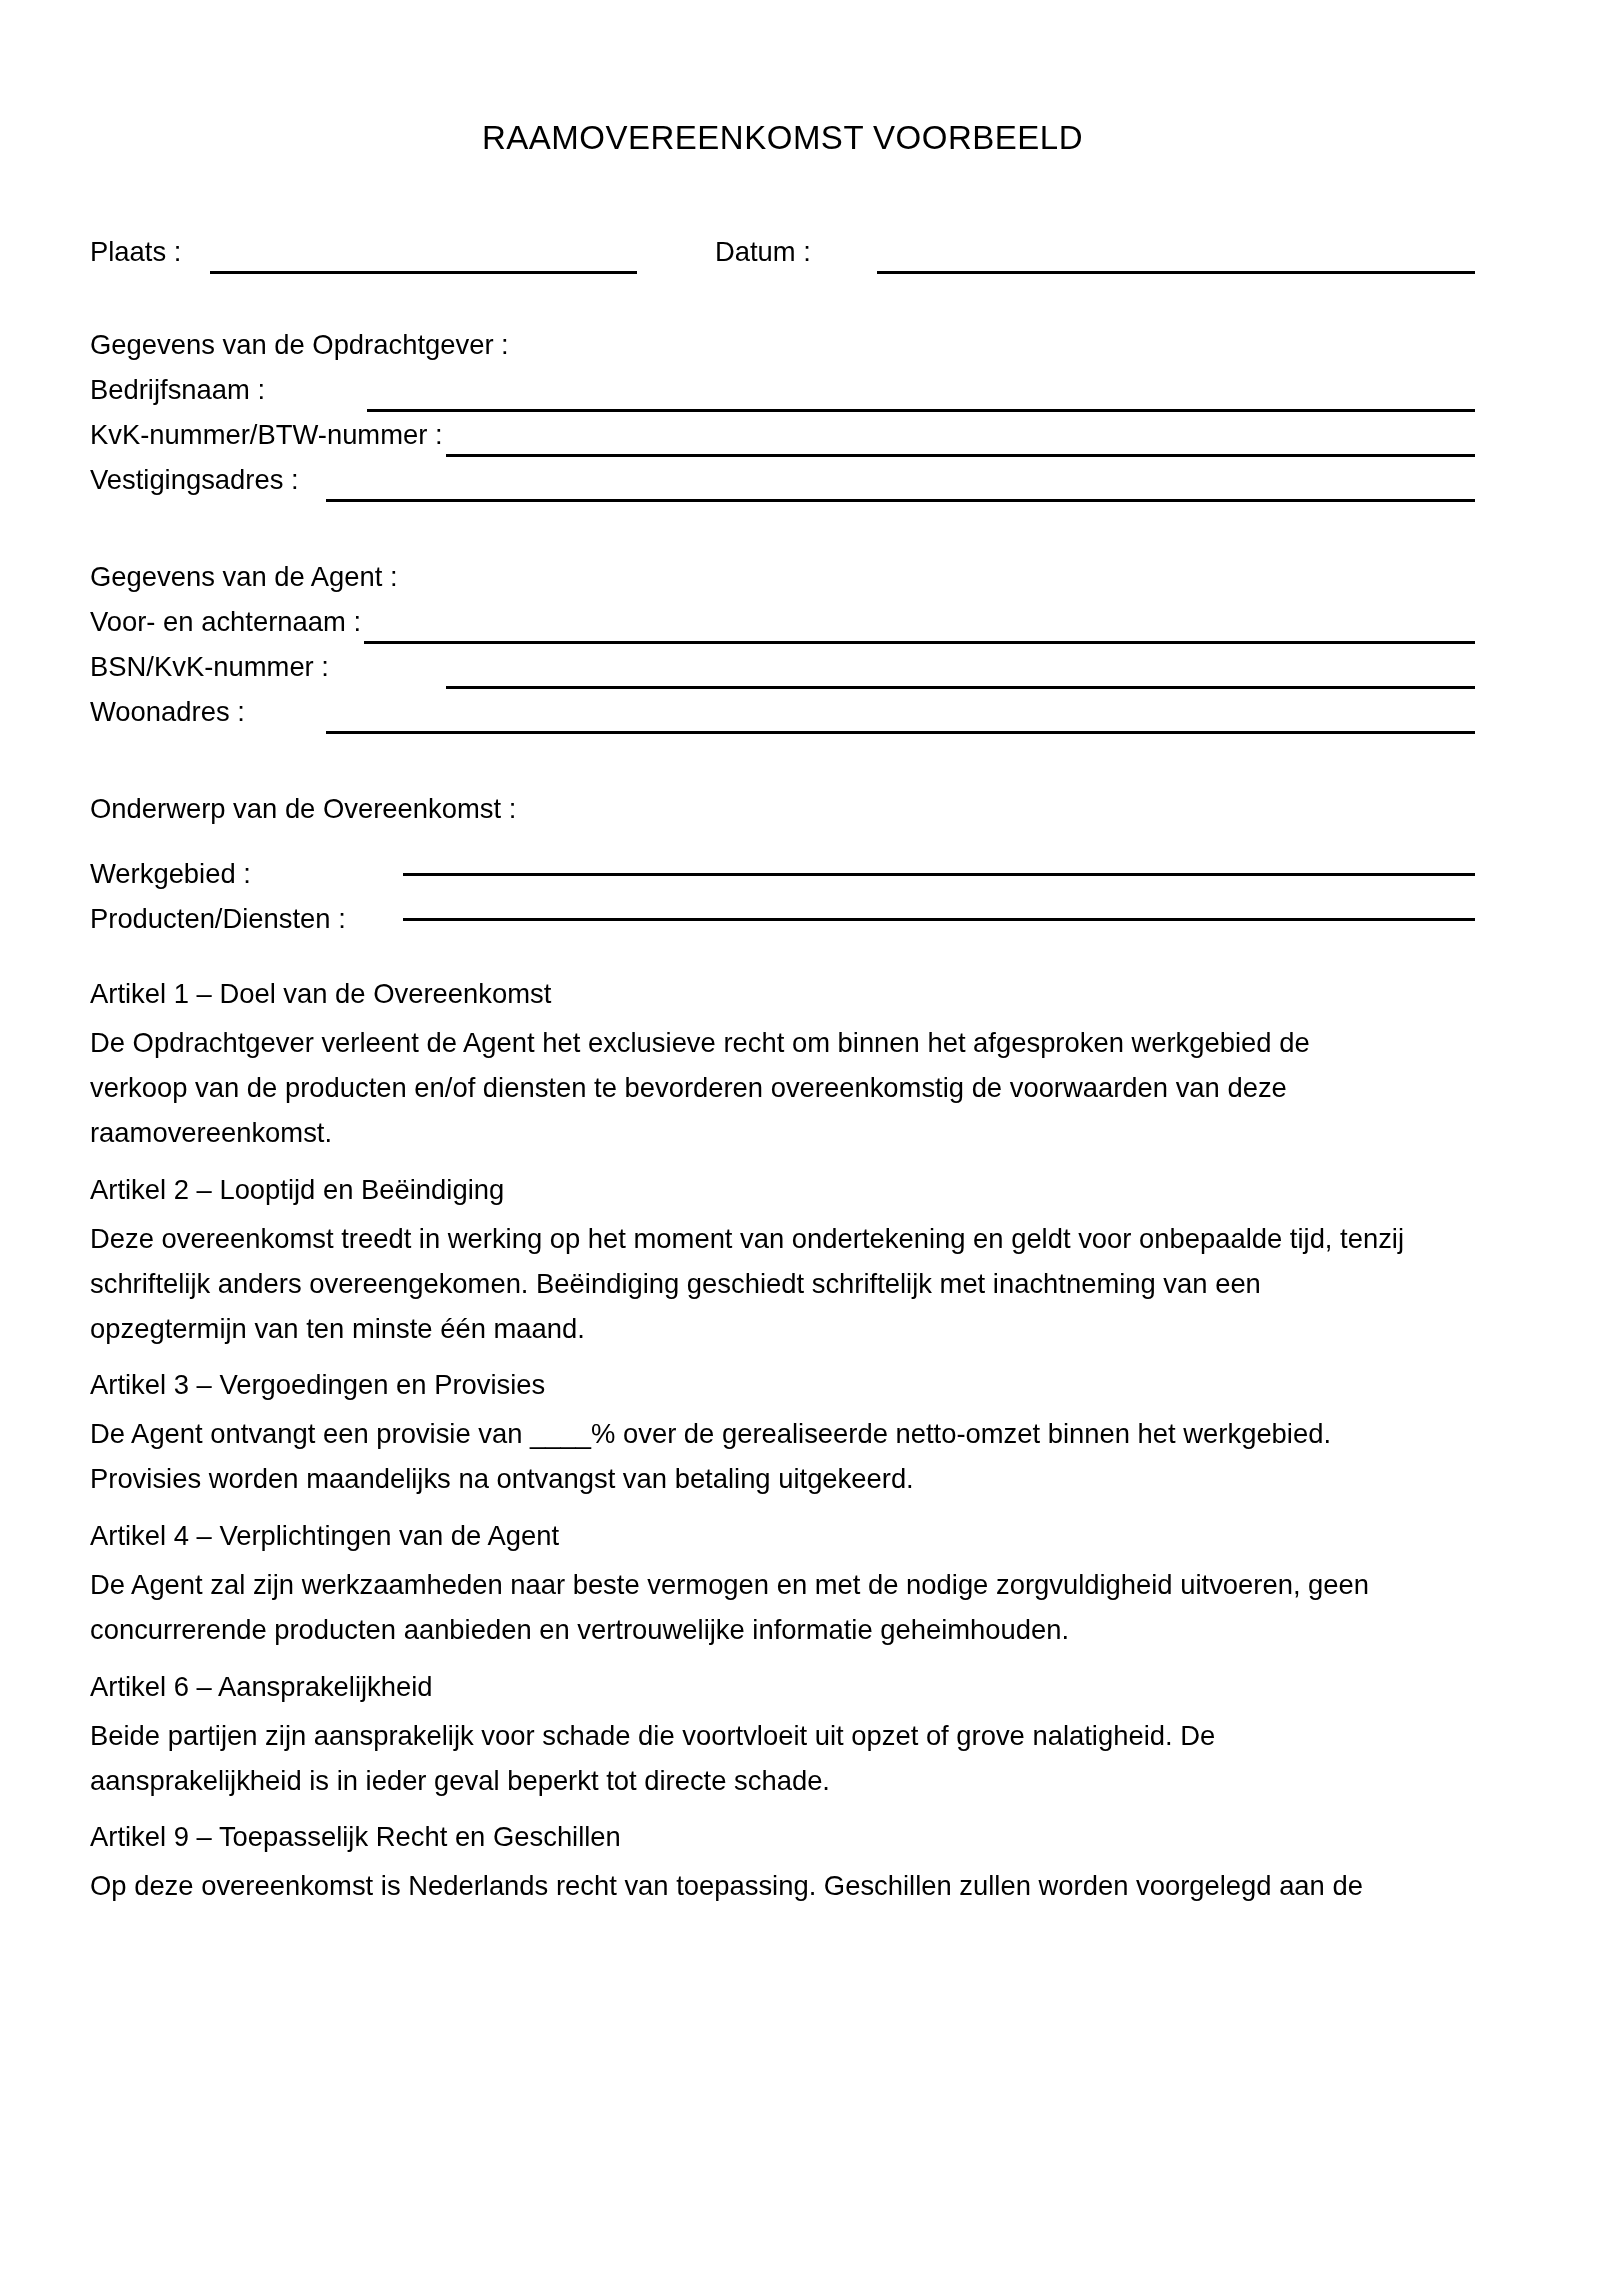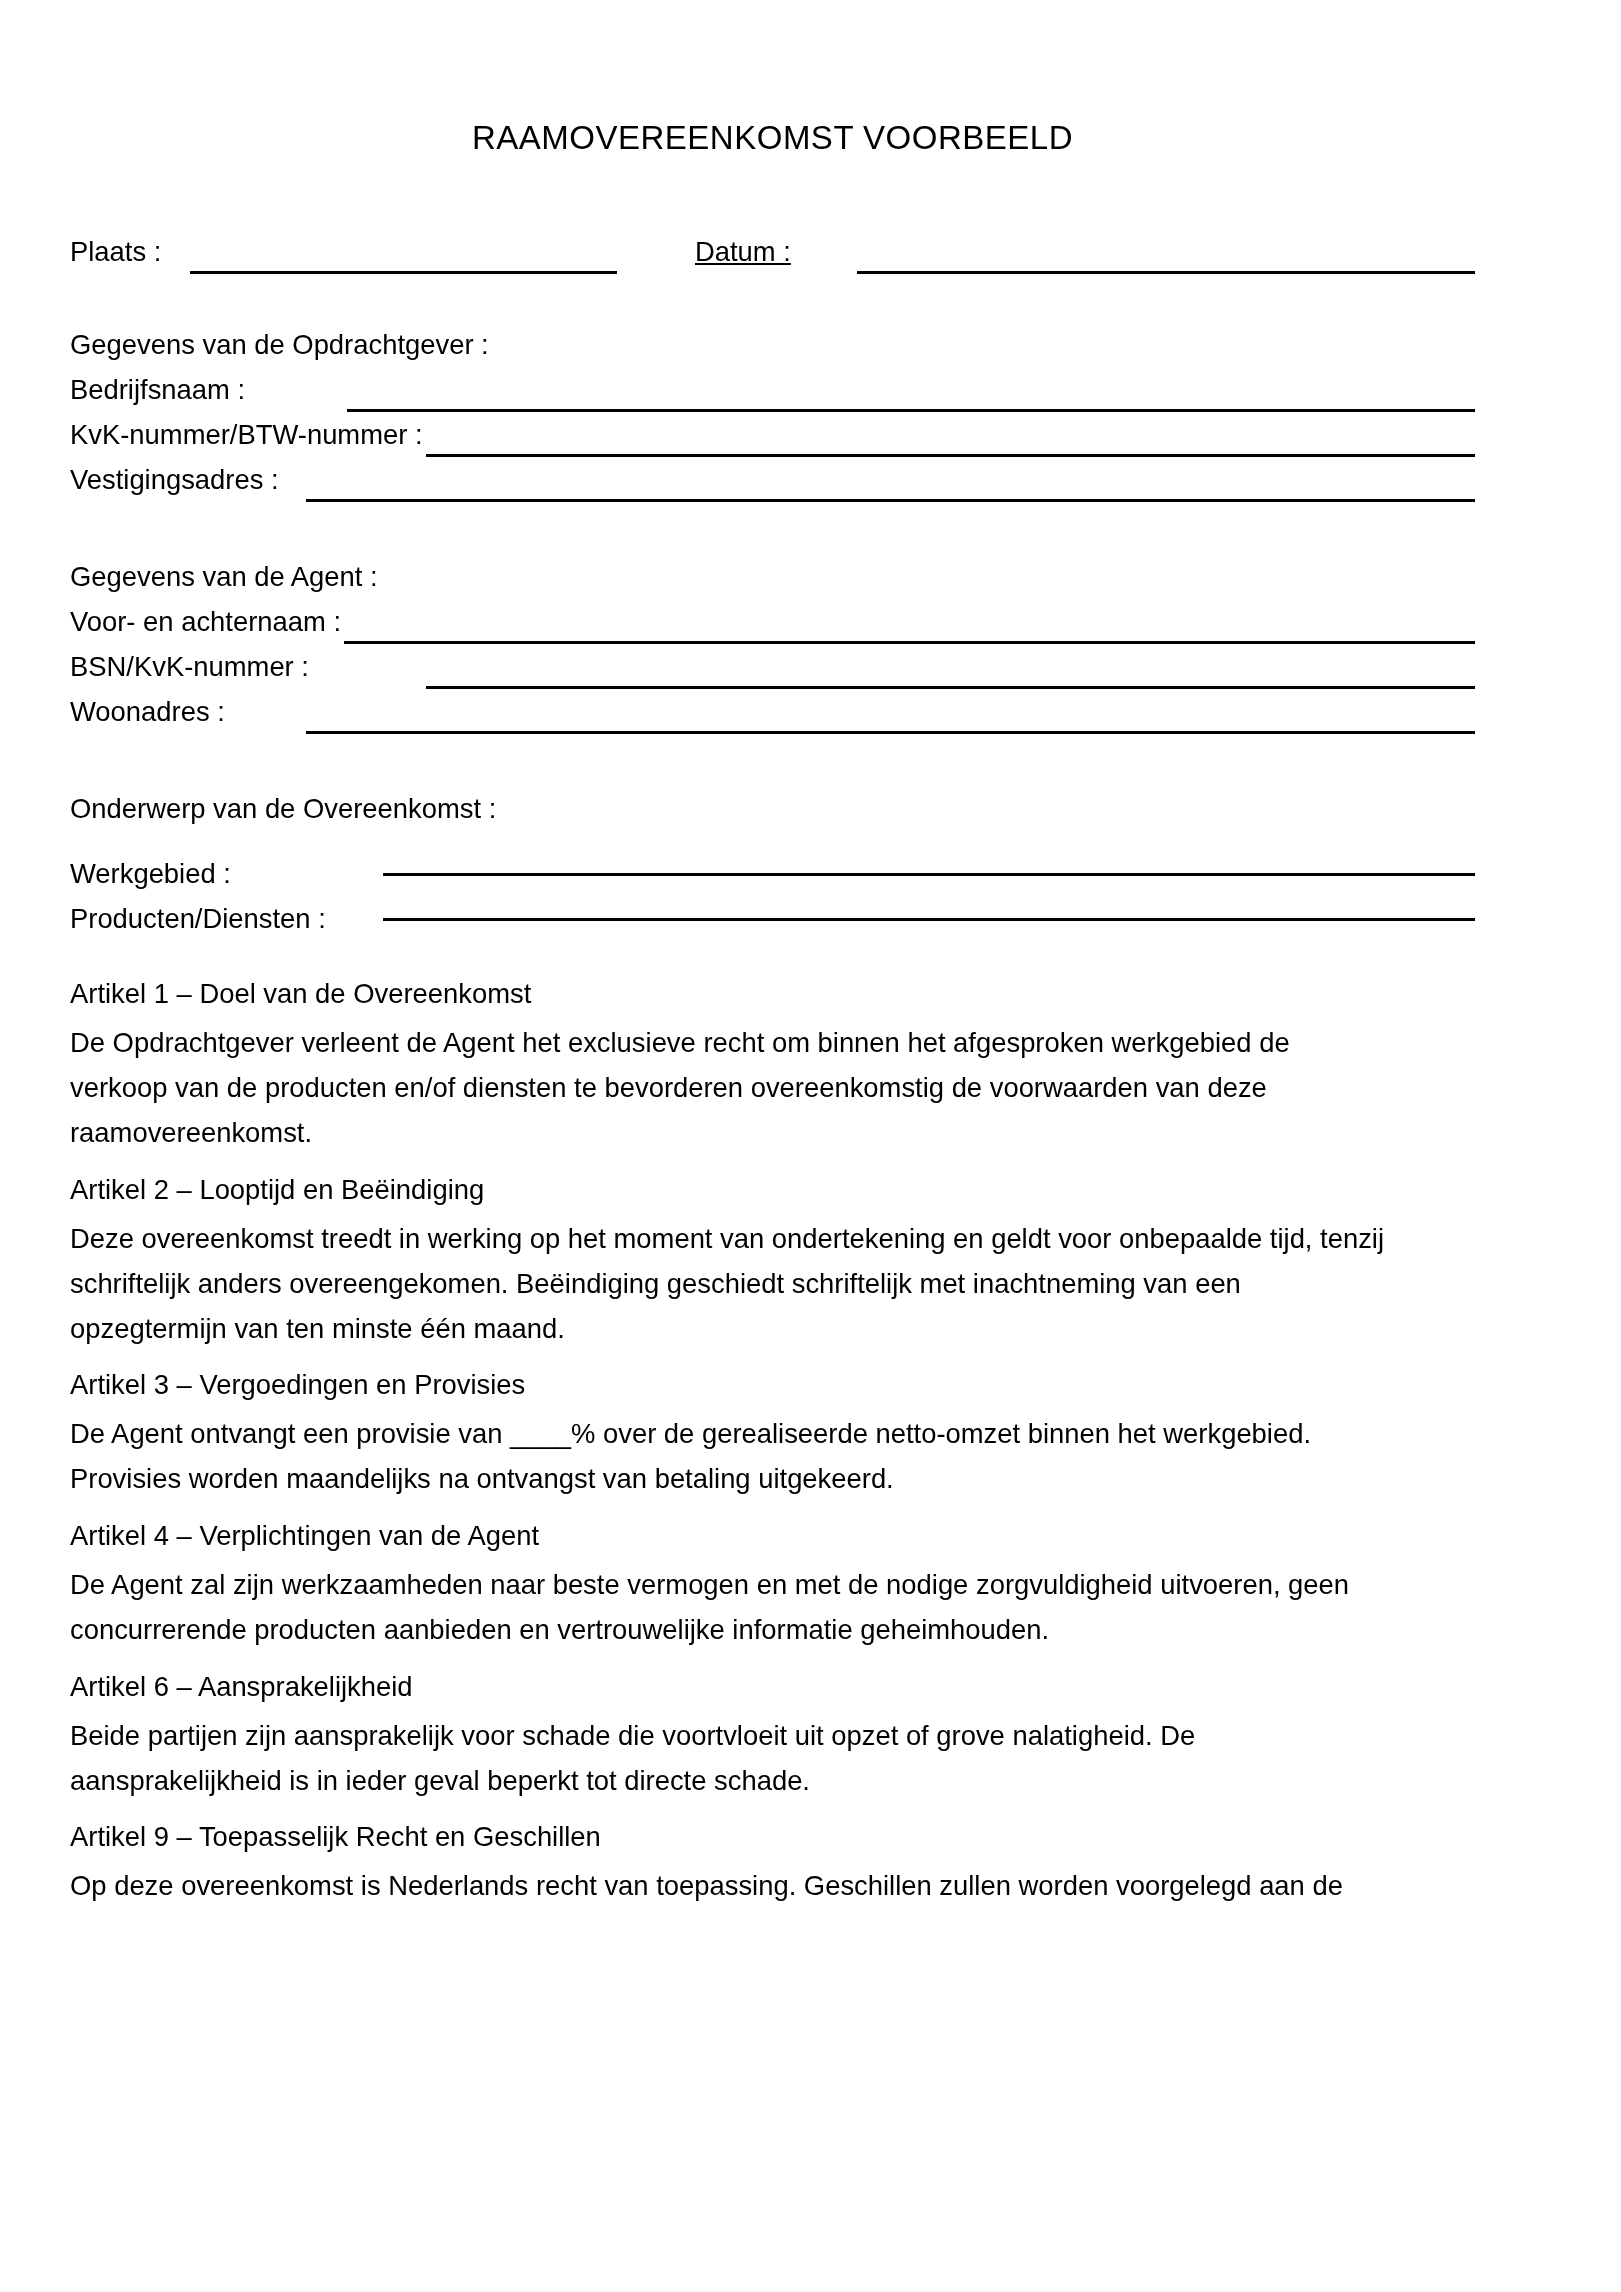--- a/index.html
+++ b/index.html
@@ -6,21 +6,21 @@
   .page {
     position: relative;
     width: 1621px;
     height: 2293px;
     background: #ffffff;
     color: #000000;
     font-family: "Liberation Sans", "DejaVu Sans", sans-serif;
     font-size: 27.4px;
     line-height: 45px;
     box-sizing: border-box;
-    padding: 115px 146px 0 70px;
+    padding: 115px 146px 0 90px;
     overflow: hidden;
   }
   .doc-title {
     text-align: center;
     font-size: 33px;
     line-height: 45px;
     letter-spacing: 0.5px;
     white-space: nowrap;
   }
   .frow {
@@ -29,21 +29,21 @@
     align-items: stretch;
   }
   .flabel { white-space: nowrap; flex: 0 0 auto; }
   .fline  { border-bottom: 3.9px solid #000; flex: 1 1 auto; }
   .spacer { flex: 0 0 auto; }
 
   .row-plaats        { margin-top: 69px; }
   .w-plaats          { width: 120px; }
   .line-plaats       { flex: 0 0 427px; }
   .gap-plaats-datum  { width: 78px; }
-  .w-datum           { width: 162px; text-decoration: underline; }
+  .w-datum           { width: 162px; }
 
   .section-heading   { margin-top: 48px; white-space: nowrap; }
   .section-heading.gap-lg { margin-top: 52px; }
 
   .w-bedrijfsnaam, .w-voornaam { width: 277px; }
   .w-voornaam        { width: 274px; }
   .w-kvk, .w-bsn     { width: 356px; }
   .w-vestiging, .w-woonadres { width: 236px; }
   .w-werkgebied, .w-producten { width: 313px; margin-top: 20px; }
 

